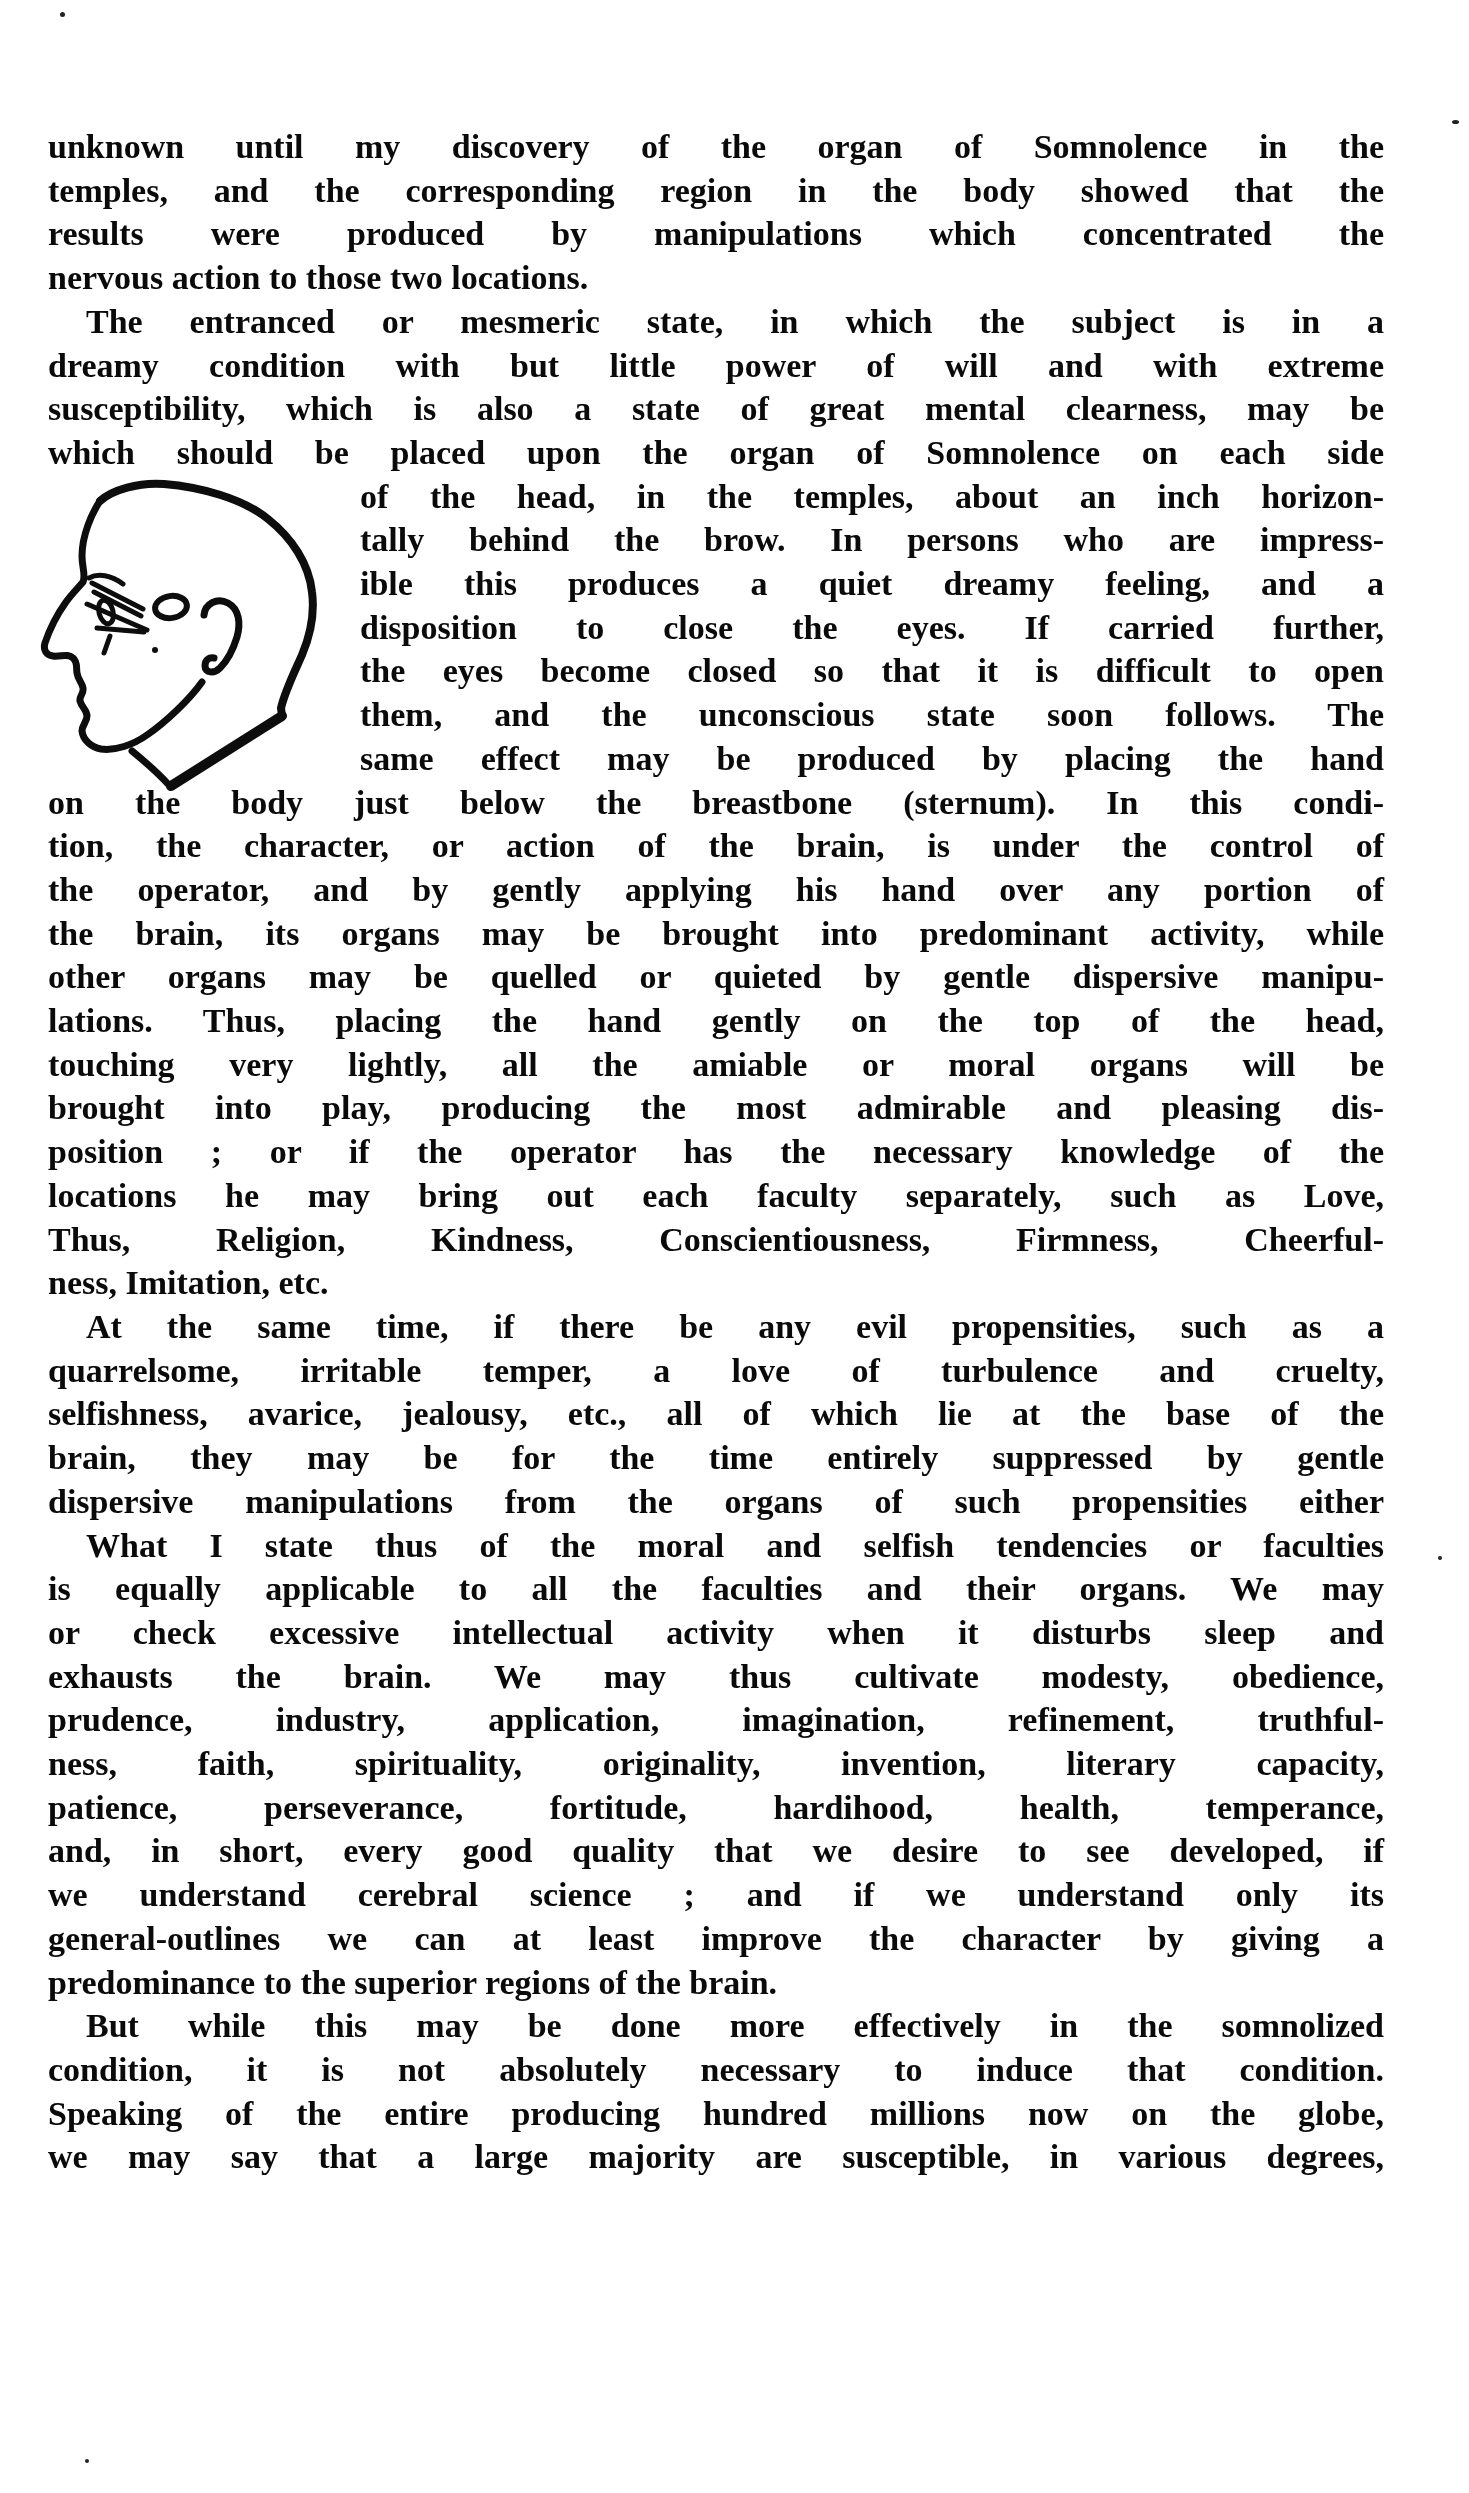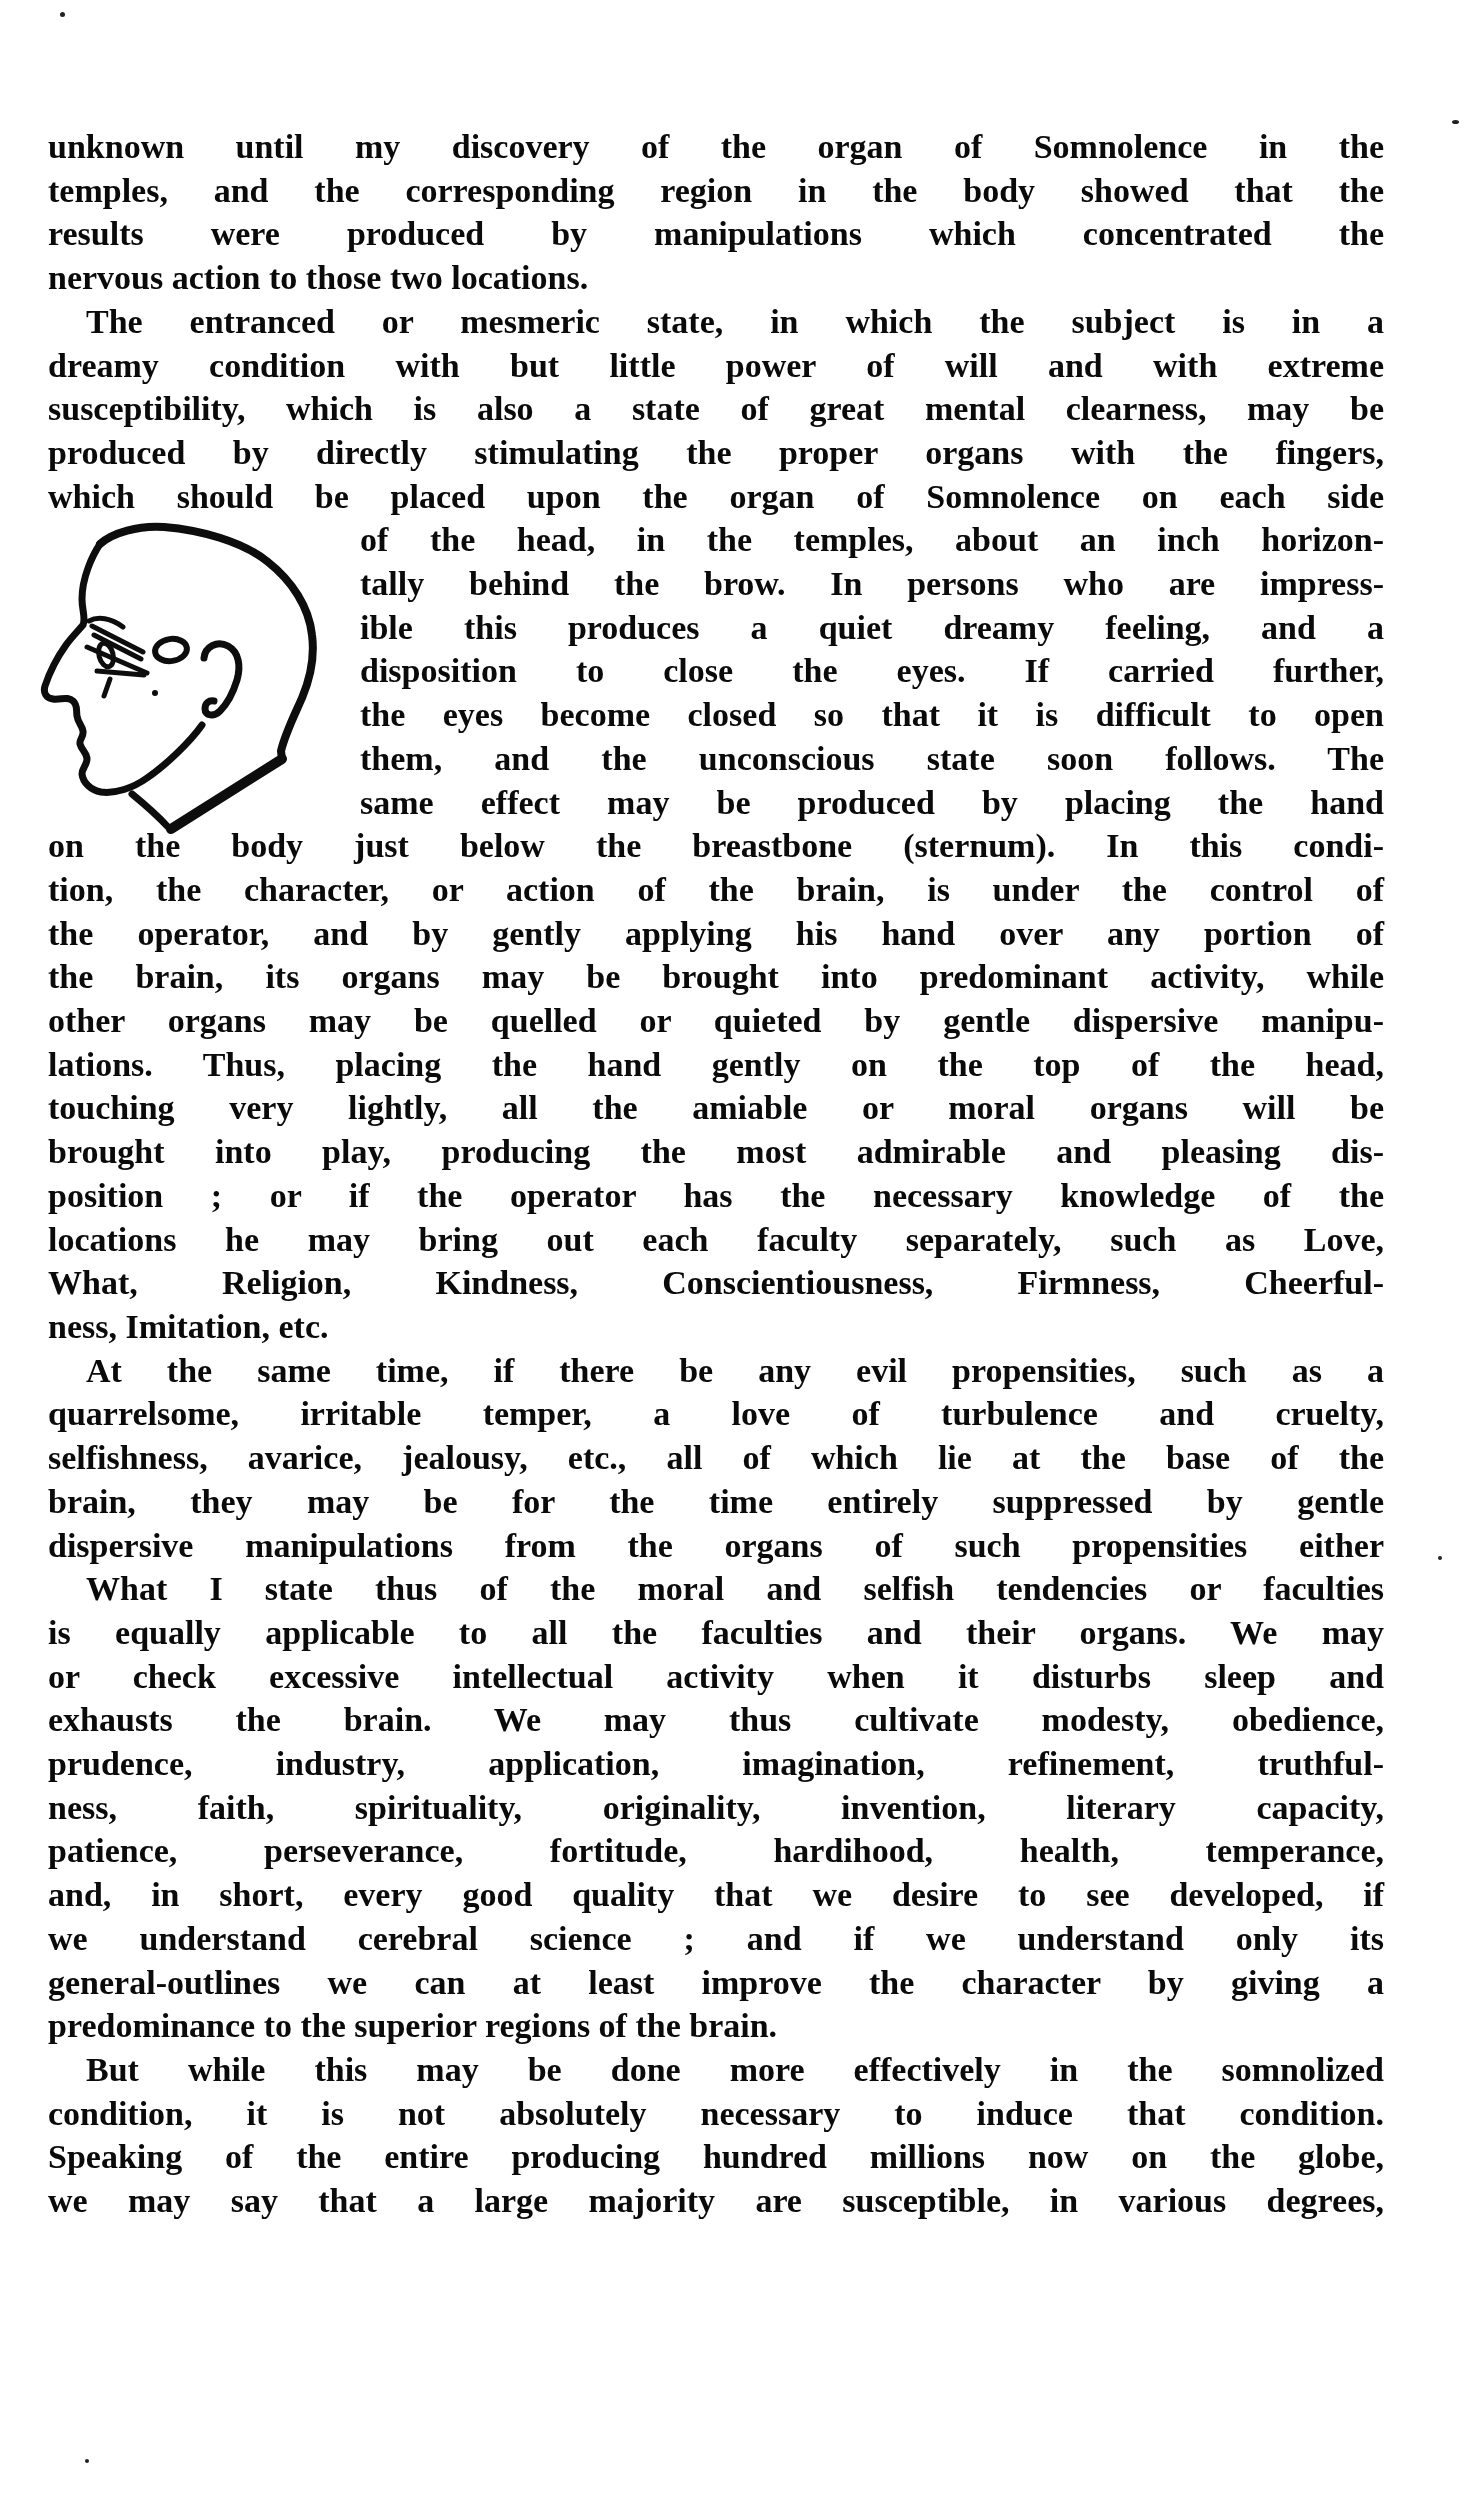--- a/index.html
+++ b/index.html
@@ -54,21 +54,20 @@
       <div class="ln">unknown until my discovery of the organ of Somnolence in the</div>
       <div class="ln">temples, and the corresponding region in the body showed that the</div>
       <div class="ln">results were produced by manipulations which concentrated the</div>
       <div class="ln end">nervous action to those two locations.</div>
     </div>
 
     <div>
       <div class="ln ind">The entranced or mesmeric state, in which the subject is in a</div>
       <div class="ln">dreamy condition with but little power of will and with extreme</div>
       <div class="ln">susceptibility, which is also a state of great mental clearness, may be</div>
-      <div class="ln">produced by directly stimulating the proper organs with the fingers,</div>
       <div class="ln">which should be placed upon the organ of Somnolence on each side</div>
 
       <div class="wrapRow">
         <div class="fig">
 
           <svg width="304" height="322" viewBox="40 516 304 322">
 
             <path class="stroke" stroke-width="8" d="M 106 542 C 118 531, 145 523, 170 525 C 206 528, 248 539, 274 560 C 298 579, 315 605, 318 633 C 321 656, 316 677, 308 696 C 300 714, 291 732, 287 749 L 288 757"></path>
 
             <path class="stroke" stroke-width="7" d="M 106 542 C 98 554, 88 576, 88 597 C 88 609, 92 616, 89 623 C 83 630, 77 636, 72 643 C 62 657, 55 672, 51 684 C 49 691, 52 696, 59 697 C 67 698, 74 694, 79 699 C 84 703, 82 709, 83 714 C 84 721, 88 723, 89 729 C 90 735, 85 737, 86 742 C 88 749, 93 751, 93 757 C 93 763, 88 766, 88 772 C 89 781, 97 788, 107 790 C 121 792, 139 786, 153 776 C 172 763, 196 740, 208 723"></path>
@@ -106,21 +105,21 @@
       <div class="ln">on the body just below the breastbone (sternum).  In this condi-</div>
       <div class="ln">tion, the character, or action of the brain, is under the control of</div>
       <div class="ln">the operator, and by gently applying his hand over any portion of</div>
       <div class="ln">the brain, its organs may be brought into predominant activity, while</div>
       <div class="ln">other organs may be quelled or quieted by gentle dispersive manipu-</div>
       <div class="ln">lations.  Thus, placing the hand gently on the top of the head,</div>
       <div class="ln">touching very lightly, all the amiable or moral organs will be</div>
       <div class="ln">brought into play, producing the most admirable and pleasing dis-</div>
       <div class="ln">position ; or if the operator has the necessary knowledge of the</div>
       <div class="ln">locations he may bring out each faculty separately, such as Love,</div>
-      <div class="ln">What, Religion, Kindness, Conscientiousness, Firmness, Cheerful-</div>
+      <div class="ln">Thus, Religion, Kindness, Conscientiousness, Firmness, Cheerful-</div>
       <div class="ln end">ness, Imitation, etc.</div>
     </div>
 
     <div>
       <div class="ln ind">At the same time, if there be any evil propensities, such as a</div>
       <div class="ln">quarrelsome, irritable temper, a love of turbulence and cruelty,</div>
       <div class="ln">selfishness, avarice, jealousy, etc., all of which lie at the base of the</div>
       <div class="ln">brain, they may be for the time entirely suppressed by gentle</div>
       <div class="ln">dispersive manipulations from the organs of such propensities either</div>
     </div>

